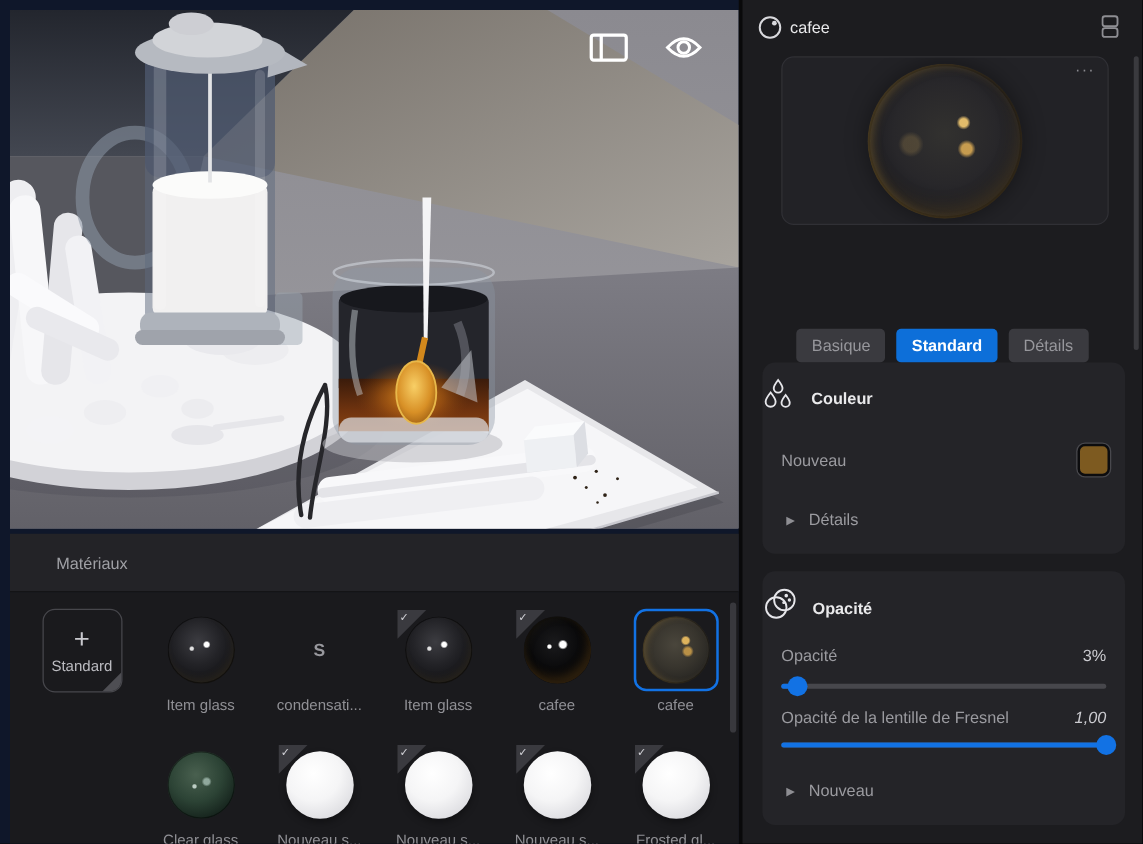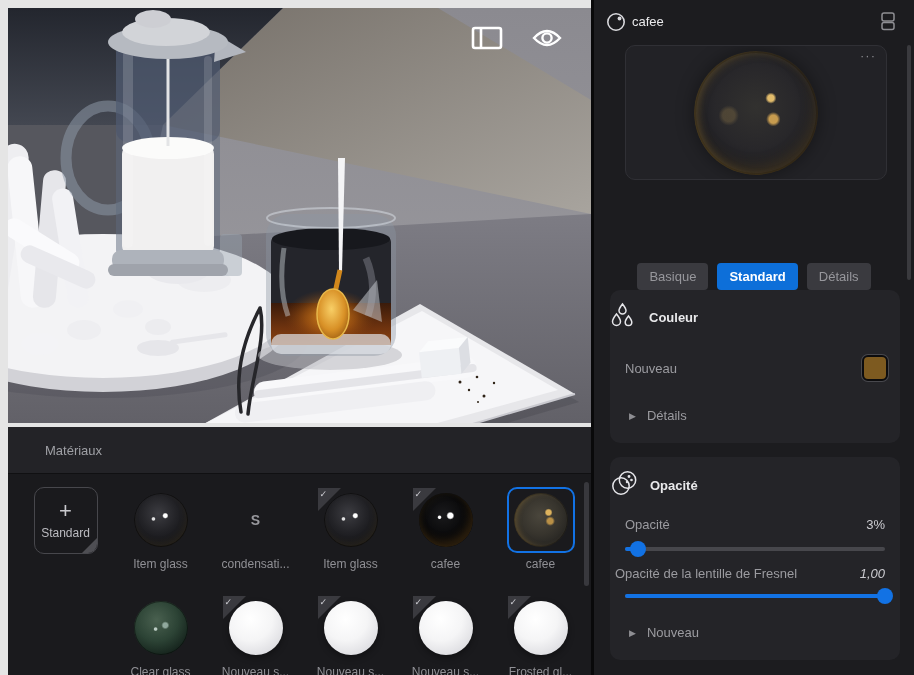--- a/index.html
+++ b/index.html
@@ -1,21 +1,21 @@
 <!DOCTYPE html>
 <html><head>
 <meta charset="utf-8">
 <style>
   * { margin:0; padding:0; box-sizing:border-box; }
   html,body { width:914px; height:675px; overflow:hidden; background:#000;
     font-family:"Liberation Sans", sans-serif; }
   .app { position:relative; width:914px; height:675px; background:#09090a; }
 
   
-  .left-col { position:absolute; left:0; top:0; width:591px; height:675px; background:#e5e5e5; }
+  .left-col { position:absolute; left:0; top:0; width:591px; height:675px; background:#0f172a; }
   .viewport { position:absolute; left:8px; top:8px; width:583px; height:415px; overflow:hidden; }
   .viewport svg { display:block; }
   .vp-tools { position:absolute; top:18px; right:28px; display:flex; gap:28px; }
   .vp-tools .tool { width:32px; height:24px; cursor:pointer; }
 
   .mat-header { position:absolute; left:8px; top:427px; width:583px; height:47px;
     background:#232327; border-bottom:1px solid #101012; display:flex; align-items:center; }
   .mat-header span { padding-left:37px; font-size:13px; color:#9fa0a5; }
 
   .browser { position:absolute; left:8px; top:474px; width:583px; height:201px;
@@ -432,21 +432,21 @@
         </span>
         <span class="card-title">Opacité</span>
       </div>
       <span class="row-label" style="left:15px; top:60px;">Opacité</span>
       <span class="row-value" style="top:60px;">3%</span>
       <div class="slider" style="top:84px;">
         <div class="track"></div>
           <div class="fill" style="width: 5%;"></div>
         <div class="thumb" style="left: calc(5% - 8px);"></div>
       </div>
-      <span class="row-label" style="left:5px; top:109px;">Opacité de la lentille de Fresnel</span>
+      <span class="row-label" style="left:15px; top:109px;">Opacité de la lentille de Fresnel</span>
       <span class="row-value" style="top:109px;font-style:italic;">1,00</span>
       <div class="slider" style="top:131px;">
         <div class="track"></div>
           <div class="fill" style="width: 100%;"></div>
         <div class="thumb" style="left: calc(100% - 8px);"></div>
       </div>
       <div class="disclosure" style="top:168px;">
         <span class="tri">▶</span>
         <span class="dlabel">Nouveau</span>
       </div>

